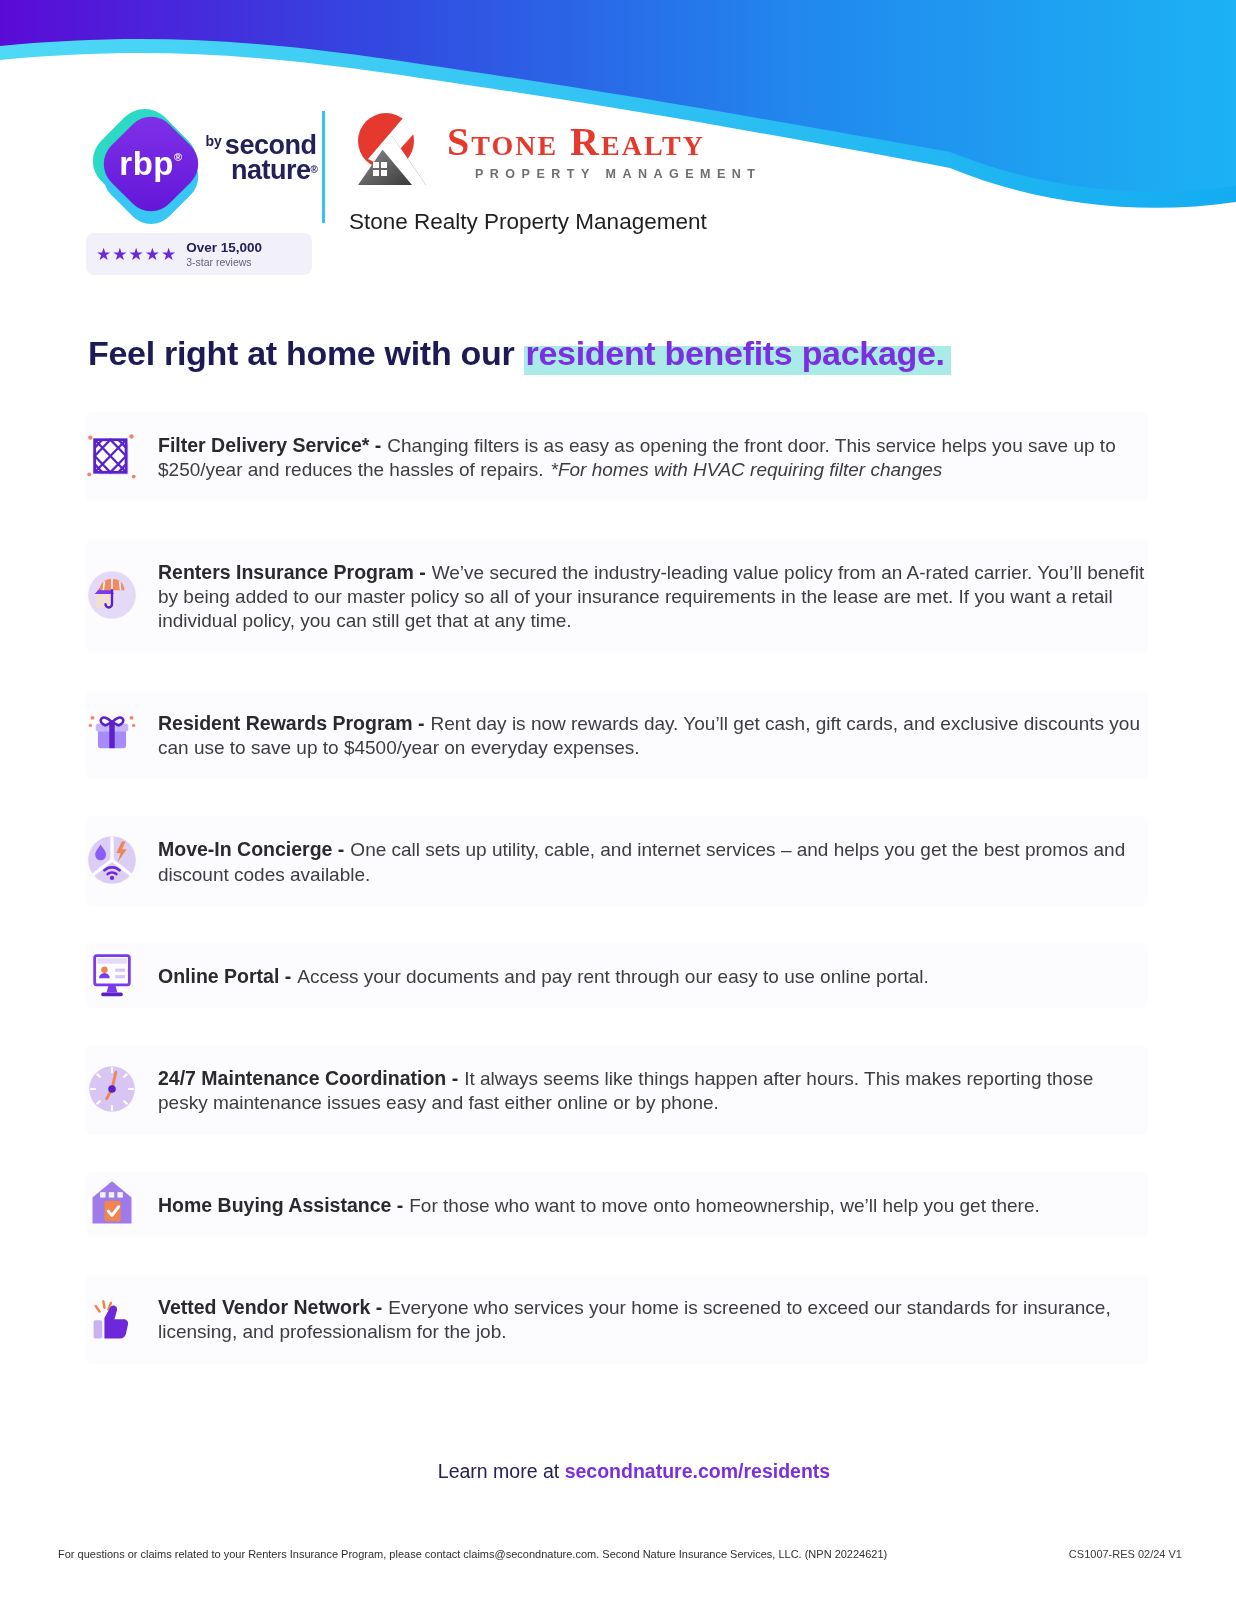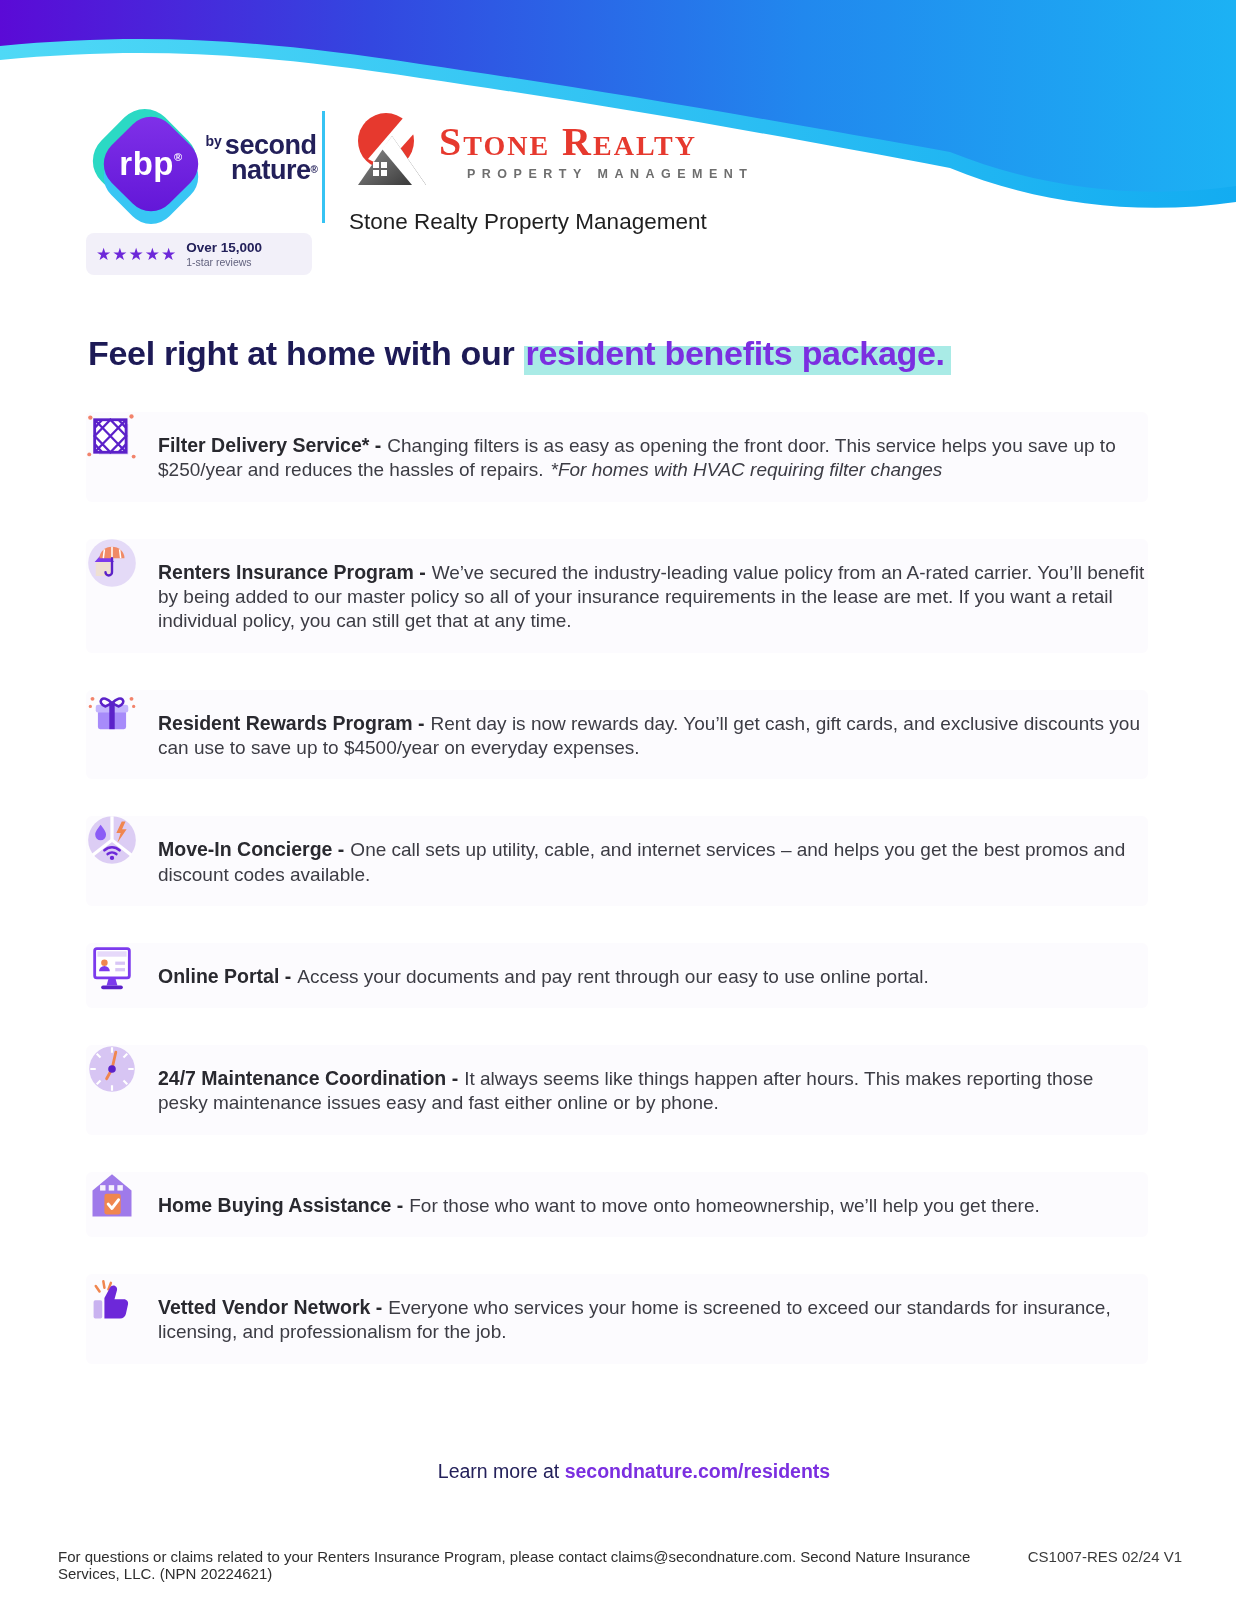--- a/index.html
+++ b/index.html
@@ -26,45 +26,45 @@
   .byline .l2{margin-left:27px;}
   .byline sup{font-size:10px;}
   .stars-badge{margin-top:8px;width:206px;background:#F2F0F9;border-radius:8px;padding:7px 10px;
                display:flex;align-items:center;gap:9px;}
   .stars{color:#6D28D9;font-size:17px;letter-spacing:1px;white-space:nowrap;}
   .stars-txt .c{font-size:13.5px;font-weight:bold;color:#23205A;}
   .stars-txt .l{font-size:10.5px;color:#62627e;margin-top:1px;}
   .v-divider{width:3px;height:112px;background:#36C3F3;margin:4px 24px 0 4px;}
 
   .stone-col{padding-top:4px;}
-  .stone-logo-row{display:flex;align-items:center;gap:4px;}
+  .stone-logo-row{display:flex;align-items:center;gap:12px;}
   .stone-word .t{font-family:"Liberation Serif",serif;font-variant:small-caps;font-weight:bold;
                  font-size:40px;color:#E6392E;letter-spacing:2px;line-height:1;}
   .stone-word .s{font-size:12.5px;letter-spacing:6.5px;color:#6e6e6e;font-weight:600;margin-top:5px;padding-left:28px;}
   .stone-name{margin-top:18px;font-size:22.5px;color:#1f1f1f;}
 
   
   .headline{position:absolute;top:334px;left:88px;width:1064px;font-size:34px;font-weight:bold;
             color:#1D1A56;letter-spacing:-.3px;}
   .hl{color:#7B2FE0;background:linear-gradient(180deg,rgba(169,235,230,0) 30%,#A9EBE6 30%);
       padding:0 6px 3px 2px;}
 
   
   .benefits{position:absolute;top:412px;left:86px;width:1062px;display:flex;flex-direction:column;gap:37px;}
-  .benefit{display:flex;align-items:flex-start;background:rgba(120,82,220,0.025);border-radius:6px;}
+  .benefit{display:flex;align-items:center;background:rgba(120,82,220,0.025);border-radius:6px;}
   .b-icon{flex:0 0 52px;margin:-2px 20px 0 0;}
   .b-text{flex:1;font-size:19px;line-height:1.28;color:#3c3c44;padding-top:2px;}
   .b-title{font-weight:bold;color:#29292f;font-size:19.5px;margin-right:6px;}
   .b-note{font-style:italic;margin-left:7px;}
 
   
   .learn-more{position:absolute;top:1460px;left:16px;width:100%;text-align:center;font-size:19.5px;color:#23205A;}
   .learn-link{color:#7B2FE0;font-weight:bold;text-decoration:none;}
   .fine-print{position:absolute;top:1548px;left:58px;right:54px;display:flex;justify-content:space-between;
-              font-size:15px;color:#2e2e2e;}
+              font-size:11px;color:#2e2e2e;}
   .fine-print .r{margin-left:40px;white-space:nowrap;color:#3a3a3a;}
 </style>
 </head>
 <body>
 
 <div class="page">
 
   <svg class="wave" viewBox="0 0 1236 240" aria-hidden="true">
     <defs>
       <linearGradient id="gMain" x1="0" y1="0" x2="1" y2="0">
@@ -95,21 +95,21 @@
         </div>
         <div class="byline">
           <div><span class="by">by</span><span class="w">second</span></div>
           <div class="l2"><span class="w">nature</span><sup>®</sup></div>
         </div>
       </div>
       <div class="stars-badge">
         <span class="stars">★★★★★</span>
         <span class="stars-txt">
           <div class="c">Over 15,000</div>
-          <div class="l">1-star reviews</div>
+          <div class="l">3-star reviews</div>
         </span>
       </div>
     </div>
 
     <div class="v-divider"></div>
 
     <div class="stone-col">
       <div class="stone-logo-row">
         <svg width="86" height="80" viewBox="0 0 84 80" aria-hidden="true">
           <defs>

